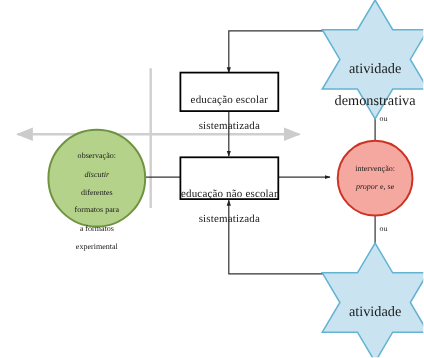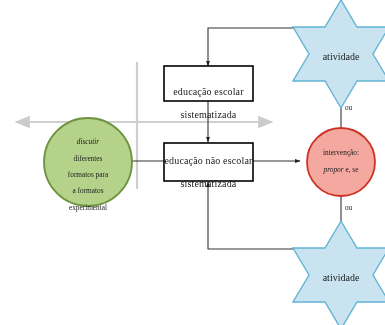--- a/index.html
+++ b/index.html
@@ -33,21 +33,21 @@
     white-space: pre-line;
   }
   .box-label {
     font-size: 10px;
     letter-spacing: 0.15px;
   }
   .circle-label {
     font-size: 7.3px;
   }
   .star-label {
-    font-size: 10px;
+    font-size: 13px;
   }
   .ital {
     font-style: italic;
   }
   .connector-label {
     position: absolute;
     font-size: 7.2px;
     color: #1a1a1a;
     pointer-events: none;
   }
@@ -111,40 +111,42 @@
     <rect x="164" y="66" width="89" height="35" fill="#ffffff" stroke="#000000" stroke-width="1.6"></rect>
 
     <rect x="164" y="143" width="89" height="38" fill="#ffffff" stroke="#000000" stroke-width="1.6"></rect>
   </svg>
 
   <div class="node-label box-label" style="left:164px; top:75px; width:89px;">
     <div>educação escolar</div>
     <div>sistematizada</div>
   </div>
 
-  <div class="node-label box-label" style="left:162px; top:144px; width:93px;">
+  <div class="node-label box-label" style="left:162px; top:160px; width:93px;">
     <div>educação não escolar</div>
     <div>sistematizada</div>
   </div>
 
   <div class="node-label circle-label" style="left:48px; top:130px; width:80px;">
+    <div>observação:</div>
     <div class="ital">discutir</div>
     <div>diferentes</div>
     <div>formatos para</div>
     <div>a formatos</div>
     <div>experimental</div>
   </div>
 
   <div class="node-label circle-label" style="left:305px; top:141px; width:72px;">
     <div>intervenção:</div>
     <div><span class="ital">propor</span><span> e, se</span></div>
   </div>
 
   <div class="node-label star-label" style="left:303px; top:40px; width:76px;">
     <div>atividade</div>
+    <div>demonstrativa</div>
   </div>
 
   <div class="node-label star-label" style="left:303px; top:261px; width:76px;">
     <div>atividade</div>
   </div>
 
   <div class="connector-label" style="left:345px; top:104px;">ou</div>
 
   <div class="connector-label" style="left:345px; top:204px;">ou</div>
 

